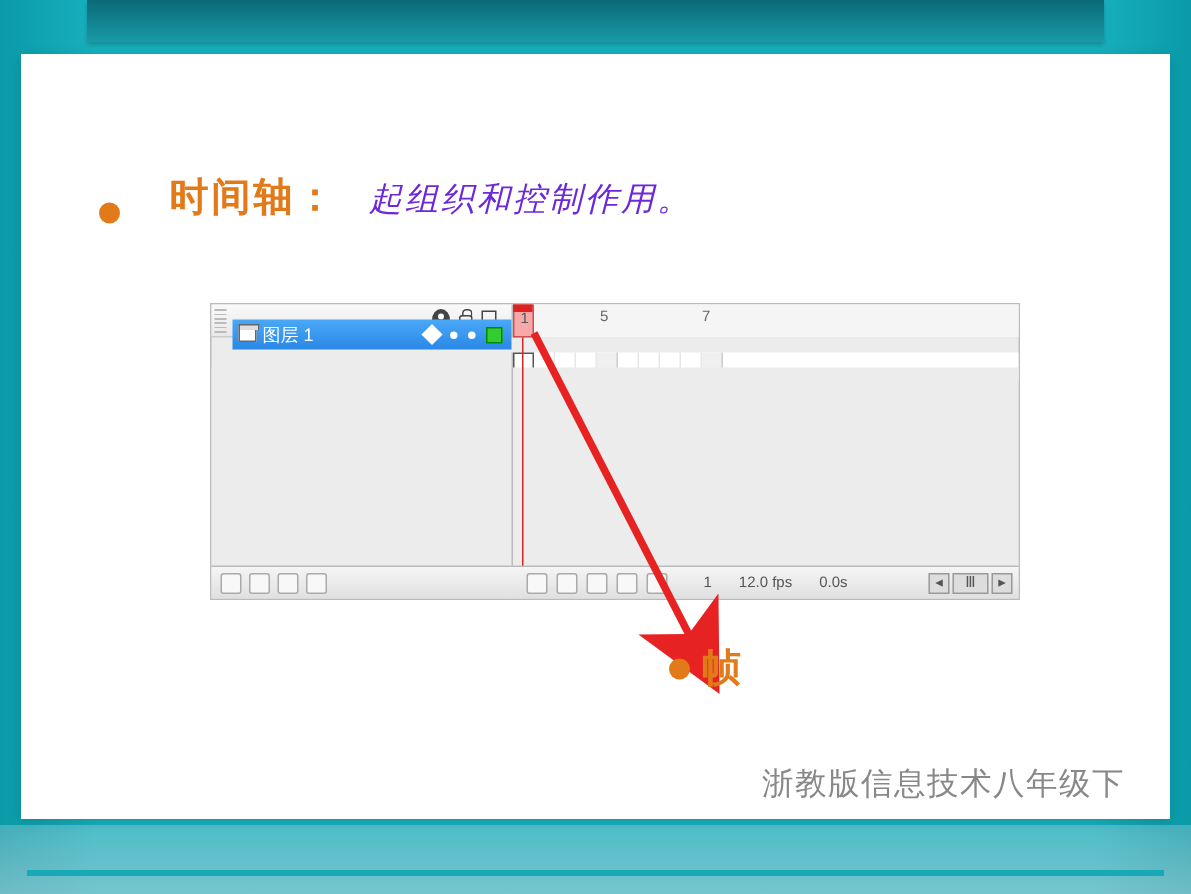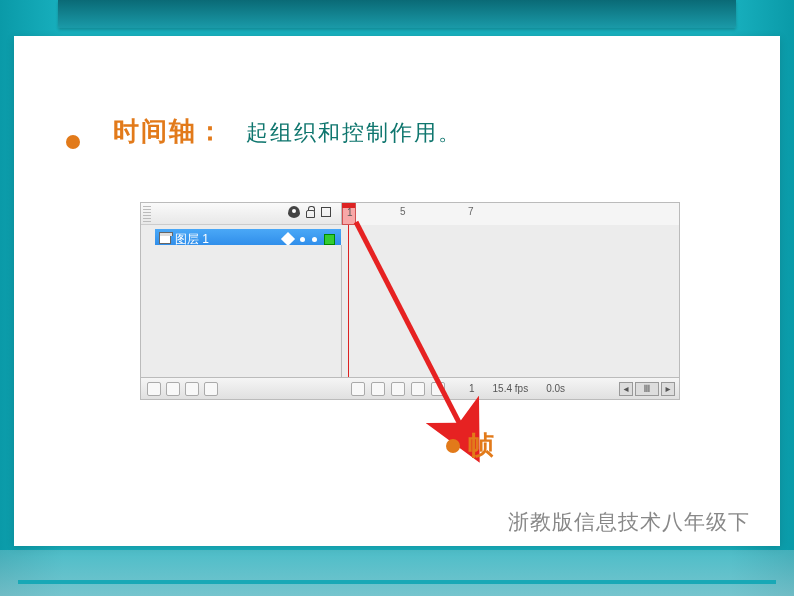--- a/index.html
+++ b/index.html
@@ -3,35 +3,35 @@
 <meta charset="utf-8">
 <style>
 * { margin: 0; padding: 0; box-sizing: border-box; }
 body { width: 794px; height: 596px; font-family: "Microsoft YaHei", sans-serif; position: relative; background: linear-gradient(to bottom, #e8f4f6 0%, #d0e8ec 100%); overflow: hidden; }
 .outer-frame { position: absolute; top: 0; left: 0; width: 794px; height: 596px; background: linear-gradient(to right, #0a9aa8 0%, #18b0be 8%, #18b0be 92%, #0a9aa8 100%); }
 .top-bar { position: absolute; top: 0; left: 58px; width: 678px; height: 28px; background: linear-gradient(to bottom, #0a6a76 0%, #1a9aa8 100%); border-radius: 0 0 2px 2px; box-shadow: 0 2px 3px rgba(0,0,0,0.2); }
 .slide { position: absolute; top: 36px; left: 14px; width: 766px; height: 510px; background: #fff; box-shadow: 0 2px 8px rgba(0,0,0,0.15); }
 .heading-row { position: absolute; top: 78px; left: 52px; display: flex; align-items: flex-end; gap: 25px; }
 .bullet-lg { width: 14px; height: 14px; background: #e27a1a; border-radius: 50%; margin-right: 8px; }
 .heading { color: #e27a1a; font-size: 26px; font-weight: bold; letter-spacing: 2px; }
-.desc { position: absolute; top: 82px; left: 232px; font-size: 22px; color: #0f766e; letter-spacing: 2px; }
+.desc { position: absolute; top: 82px; left: 232px; font-size: 22px; color: #6d28d9; letter-spacing: 2px; font-style: italic; }
 .timeline-panel { position: absolute; top: 166px; left: 126px; width: 540px; height: 198px; background: #ececec; border: 1px solid #bbb; }
 .tl-head { position: absolute; top: 0; left: 0; width: 100%; height: 22px; background: linear-gradient(to bottom, #fafafa, #e8e8e8); border-bottom: 1px solid #ccc; }
 .tl-grip { position: absolute; left: 2px; top: 3px; width: 8px; height: 16px; background: repeating-linear-gradient(to bottom, #bbb 0, #bbb 1px, transparent 1px, transparent 3px); }
 .tl-icons { position: absolute; right: 348px; top: 3px; display: flex; gap: 6px; align-items: center; }
 .eye, .lock, .sq { width: 12px; height: 12px; }
 .eye { background: #444; border-radius: 50% 50% 50% 50% / 60% 60% 40% 40%; position: relative; }
 .eye::after { content: ""; position: absolute; width: 4px; height: 4px; background: #fff; border-radius: 50%; top: 3px; left: 4px; }
 .lock { border: 1px solid #444; border-radius: 2px 2px 0 0; width: 9px; height: 8px; margin-top: 3px; position: relative; }
 .lock::before { content: ""; position: absolute; width: 5px; height: 4px; border: 1px solid #444; border-bottom: none; border-radius: 3px 3px 0 0; top: -5px; left: 1px; }
 .sq { border: 1px solid #444; width: 10px; height: 10px; }
 .ruler { position: absolute; top: 0; left: 200px; right: 0; height: 22px; background: #f5f5f5; border-left: 1px solid #bbb; }
 .ruler-sel { position: absolute; top: 0; left: 0; width: 14px; height: 22px; background: #f7a8a8; border: 1px solid #d05050; }
 .ruler-num { position: absolute; top: 3px; font-size: 10px; color: #666; }
-.layer-row { position: absolute; top: 26px; left: 0; width: 100%; height: 20px; }
+.layer-row { position: absolute; top: 10px; left: 0; width: 100%; height: 20px; }
 .layer-label { position: absolute; left: 14px; top: 0; width: 186px; height: 20px; background: linear-gradient(to bottom, #4aa8f7, #2a88e7); color: #fff; font-size: 12px; display: flex; align-items: center; padding-left: 4px; gap: 4px; }
 .layer-icon { width: 12px; height: 10px; background: #fff; border: 1px solid #666; position: relative; }
 .layer-icon::after { content: ""; position: absolute; width: 12px; height: 3px; background: #ddd; top: -3px; left: -1px; border: 1px solid #666; border-bottom: none; }
 .layer-dots { margin-left: auto; margin-right: 6px; display: flex; gap: 7px; align-items: center; }
 .dot { width: 5px; height: 5px; background: #fff; border-radius: 50%; }
 .greensq { width: 11px; height: 11px; background: #3c3; border: 1px solid #080; }
 .pencil { width: 10px; height: 10px; background: #fff; transform: rotate(-45deg); }
 .frame-area { position: absolute; top: 22px; left: 200px; right: 0; height: 20px; background: #fff; border-left: 1px solid #bbb; border-bottom: 1px solid #bbb; }
 .frame-cell { position: absolute; top: 0; width: 14px; height: 20px; border-right: 1px solid #e8e8e8; }
 .frame-cell.fifth { border-right: 1px solid #ccc; background: #f0f0f0; }
@@ -127,21 +127,21 @@
       </div>
       <div class="bb-mid">
         <div class="bb-btn"></div>
         <div class="bb-btn"></div>
         <div class="bb-btn"></div>
         <div class="bb-btn"></div>
         <div class="bb-btn"></div>
       </div>
       <div class="bb-info">
         <span>1</span>
-        <span>15.4 fps</span>
+        <span>12.0 fps</span>
         <span>0.0s</span>
       </div>
       <div class="bb-right">
         <div class="bb-scroll" style="text-align:center;line-height:12px">◂</div>
         <div class="bb-scroll" style="width:24px;text-align:center;line-height:12px">Ⅲ</div>
         <div class="bb-scroll" style="text-align:center;line-height:12px">▸</div>
       </div>
     </div>
   </div>
 

